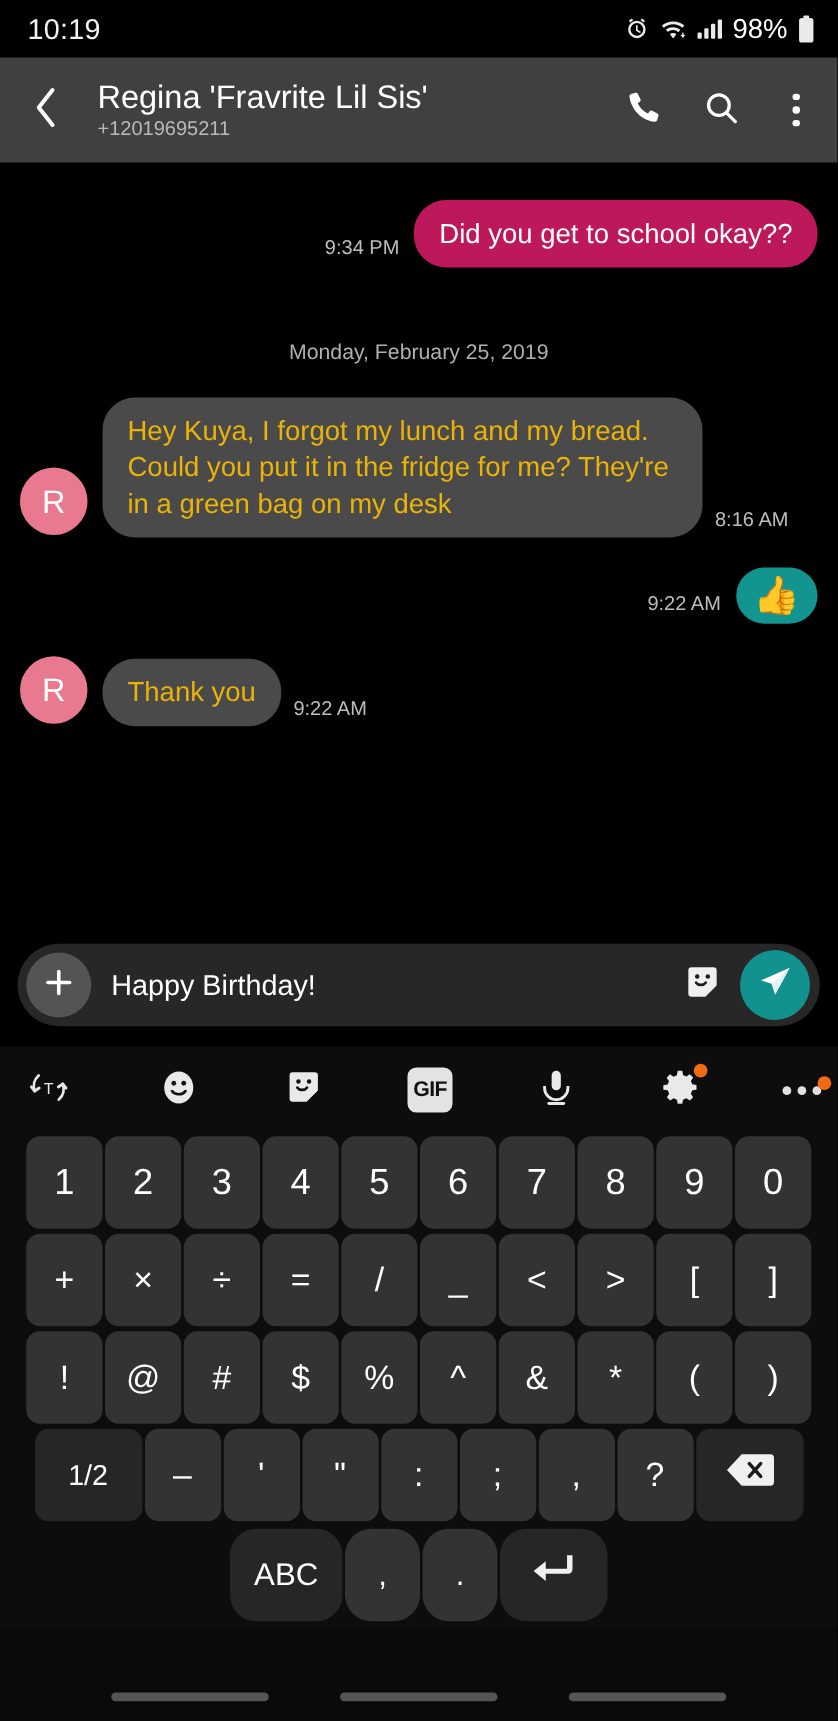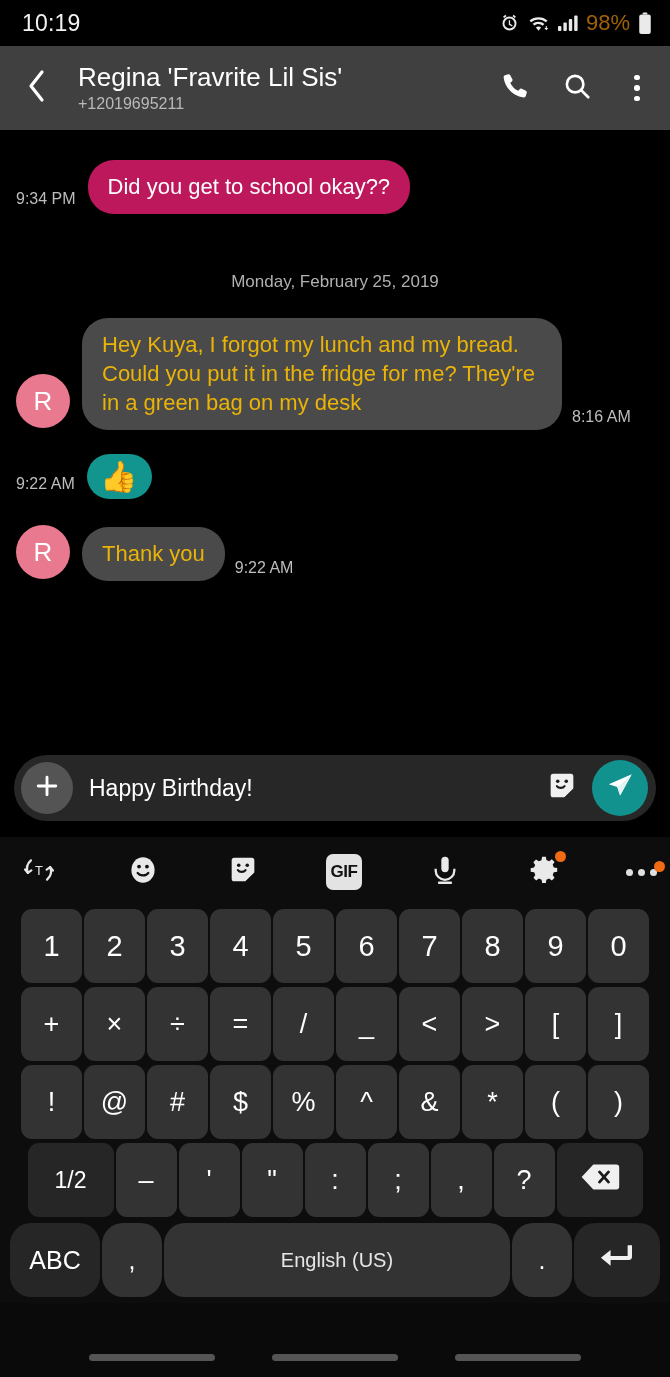--- a/index.html
+++ b/index.html
@@ -11,21 +11,21 @@
   }
 
   
   .statusbar{
     height:46px; display:flex; align-items:center;
     padding:0 18px 0 22px; background:#000;
   }
   .status-time{ font-size:23px; letter-spacing:.2px; color:#f2f2f2; }
   .status-right{ margin-left:auto; display:flex; align-items:center; gap:7px; }
   .status-right svg{ display:block; }
-  .battery-pct{ font-size:22px; color:#a16207; margin-right:1px; }
+  .battery-pct{ font-size:22px; color:#ffffff; margin-right:1px; }
 
   
   .header{
     height:84px; display:flex; align-items:center;
     padding:0 20px 0 24px; background:#404040; position:relative; z-index:5;
   }
   .back-btn{ width:44px; display:flex; align-items:center; justify-content:flex-start; flex:0 0 auto; }
   .title-wrap{ margin-left:10px; flex:1 1 auto; min-width:0; }
   .title{ font-size:26px; color:#fff; line-height:1.08; white-space:nowrap; overflow:hidden; }
   .subtitle{ font-size:16px; color:#b9b9b9; margin-top:3px; }
@@ -39,21 +39,21 @@
     position:relative; background:#000;
     height:615px; padding:0 16px; overflow:hidden;
   }
   .daysep{
     text-align:center; color:#b0b0b0; font-size:17px;
     padding:6px 0 4px;
   }
   .daysep.clipped{ margin-top:-8px; }
 
   .row{ display:flex; align-items:flex-end; margin-top:16px; }
-  .row.out{ }
+  .row.out{ justify-content:flex-end; }
   .row.in{ justify-content:flex-start; }
 
   .avatar{
     width:54px; height:54px; border-radius:50%;
     background:#e8798f; color:#fff; font-size:26px;
     display:flex; align-items:center; justify-content:center;
     flex:0 0 auto; margin-right:12px; margin-bottom:2px;
   }
 
   .bubble{
@@ -404,21 +404,20 @@
           <path d="M10 1.6h17.2A2.2 2.2 0 0 1 29.4 3.8v14.4a2.2 2.2 0 0 1-2.2 2.2H10L1.2 11z" fill="#f0f0f0"></path>
           <path d="M14.6 7.2 21.4 14.8M21.4 7.2 14.6 14.8" stroke="#1a1a1a" stroke-width="2.1" stroke-linecap="round"></path>
         </svg>
       </span>
     </div>
   </div>
 
   <div class="kb-row r5">
     <div class="key abc">ABC</div>
     <div class="key k-comma comma">,</div>
-    <div class="key w-space">English (US)</div>
     <div class="key k-period period">.</div>
     <div class="key enter">
       <span>
         <svg width="36" height="30" viewBox="0 0 26 22" fill="#f0f0f0">
           <path d="M24 2.4v8.2a2.6 2.6 0 0 1-2.6 2.6H8.3v4.3L1.2 11.6 8.3 5.9v4.3h12.5V2.4z"></path>
         </svg>
       </span>
     </div>
   </div>
 </div>

